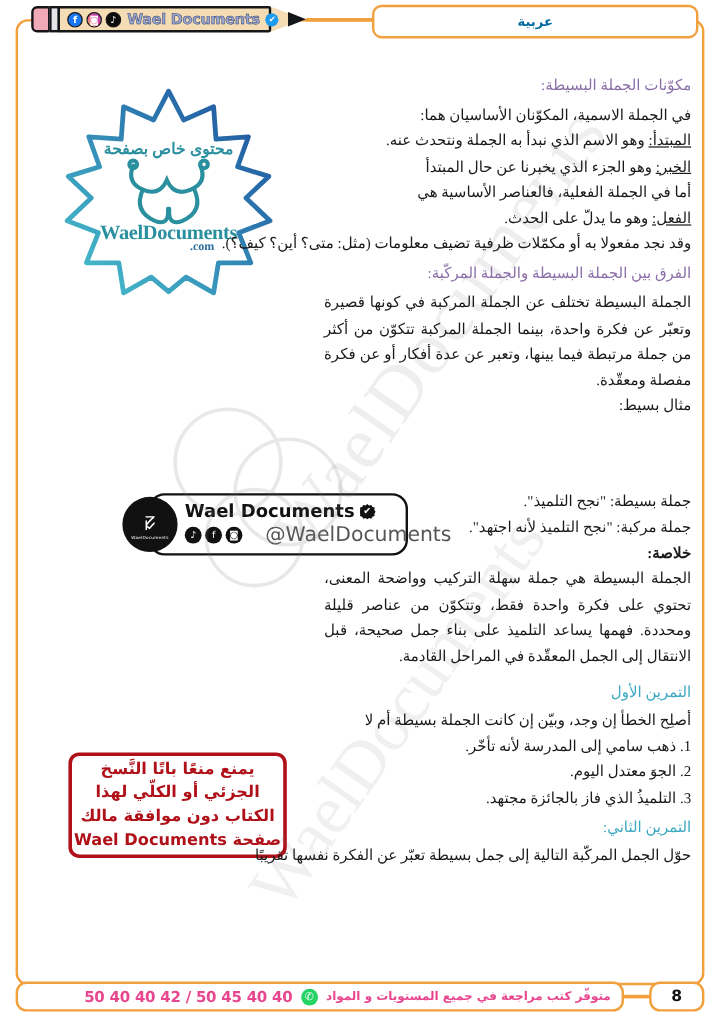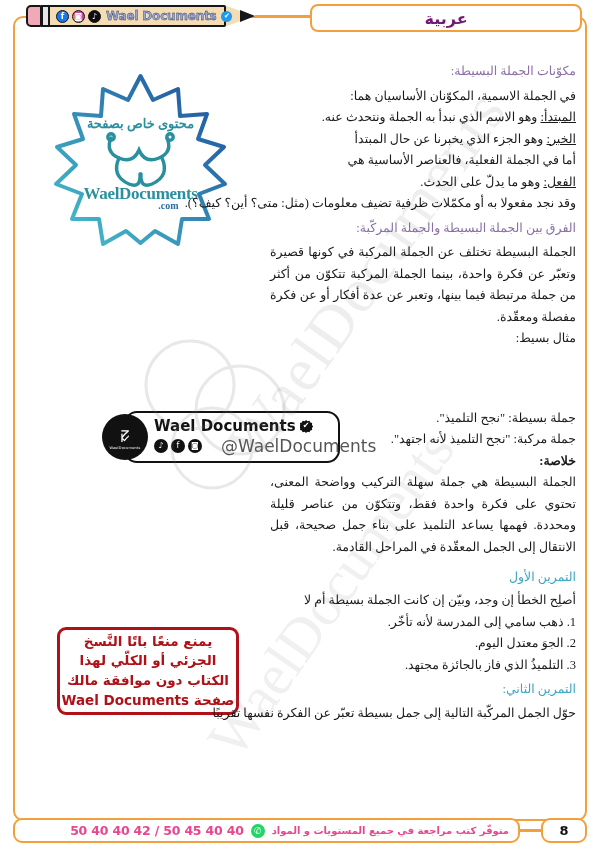--- a/index.html
+++ b/index.html
@@ -44,22 +44,22 @@
     width: 268px;
     height: 24px;
     border: 2.5px solid #F2A03D;
     border-radius: 8px;
     background: #ffffff;
     display: flex;
     align-items: center;
     justify-content: center;
   }
   .title-box span {
-    color: #701a75;
-    font-size: 16px;
+    color: #0369a1;
+    font-size: 11px;
     font-weight: bold;
     font-family: "DejaVu Sans", sans-serif;
     letter-spacing: 0.5px;
   }
   .title-connector {
     position: absolute;
     left: 255px;
     top: 15px;
     width: 58px;
     height: 2.5px;
@@ -181,21 +181,21 @@
     width: 185px;
     height: 175px;
   }
   .burst-wrap svg { display: block; }
   .burst-ar {
     position: absolute;
     left: 0;
     top: 44px;
     width: 185px;
     text-align: center;
-    font-family: Liberation Serif, serif;
+    font-family: Liberation Sans, sans-serif;
     font-size: 13px;
     font-weight: bold;
     color: #2a8f9e;
     direction: rtl;
   }
   .burst-name {
     position: absolute;
     left: 0;
     top: 112px;
     width: 185px;

